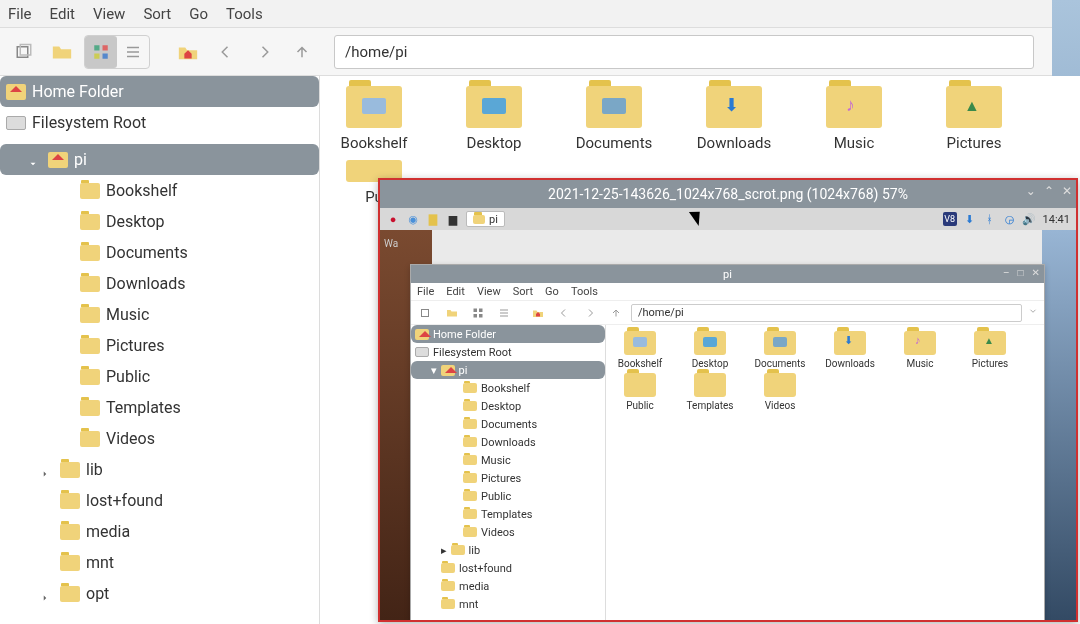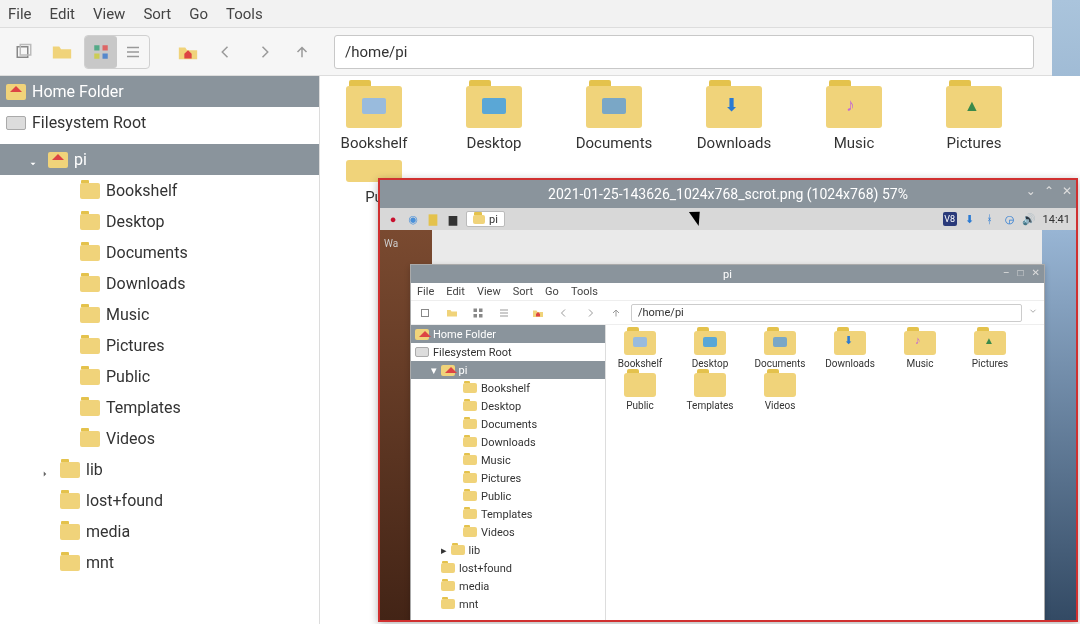--- a/index.html
+++ b/index.html
@@ -88,21 +88,21 @@
     font-size: 16px;
   }
   .side-row {
     display: flex;
     align-items: center;
     height: 31px;
     padding: 0 6px;
     gap: 6px;
     white-space: nowrap;
   }
-  .side-row.sel { background: #8a949c; color: #fff; }
+  .side-row.sel { background: #8a949c; color: #fff; border-radius: 6px; }
   .side-row.indent1 { padding-left: 28px; }
   .side-row.indent2 { padding-left: 80px; }
   .side-row.indent1b { padding-left: 40px; }
   .tree-tri {
     width: 12px;
     height: 12px;
     display: inline-block;
     margin-right: 2px;
   }
   .folder-sm {
@@ -497,20 +497,27 @@
     <div class="side-row indent1b">
         <span class="tree-tri"></span>
         <span class="folder-sm"></span>
         <span>media</span>
       </div>
     <div class="side-row indent1b">
         <span class="tree-tri"></span>
         <span class="folder-sm"></span>
         <span>mnt</span>
       </div>
+    <div class="side-row indent1b">
+        <span class="tree-tri"><svg width="10" height="10" viewBox="0 0 24 24">
+            <path d="M9 6l6 6-6 6" fill="#666"></path>
+          </svg></span>
+        <span class="folder-sm"></span>
+        <span>opt</span>
+      </div>
   </div>
 
   <div class="content">
     <div class="icon-grid">
       <div class="file-item">
           <div class="folder-big">
             <div class="badge book"></div>
           </div>
           <span>Bookshelf</span>
         </div>
@@ -549,21 +556,21 @@
       <div class="file-item">
           <div class="folder-big cropped"></div>
           <span>Pu</span>
         </div>
     </div>
   </div>
 </div>
 
 <div class="overlay">
   <div class="ov-title">
-    <span>2021-01-25-143626_1024x768_scrot.png (1024x768) 57%</span>
+    <span>2021-12-25-143626_1024x768_scrot.png (1024x768) 57%</span>
     <div class="ov-ctrls">
       <span>⌄</span>
       <span>⌃</span>
       <span>✕</span>
     </div>
   </div>
   <div class="ov-body">
 
     <div class="rpi-bar">
       <span class="tray-ico" style="color:#c8102e">●</span>

